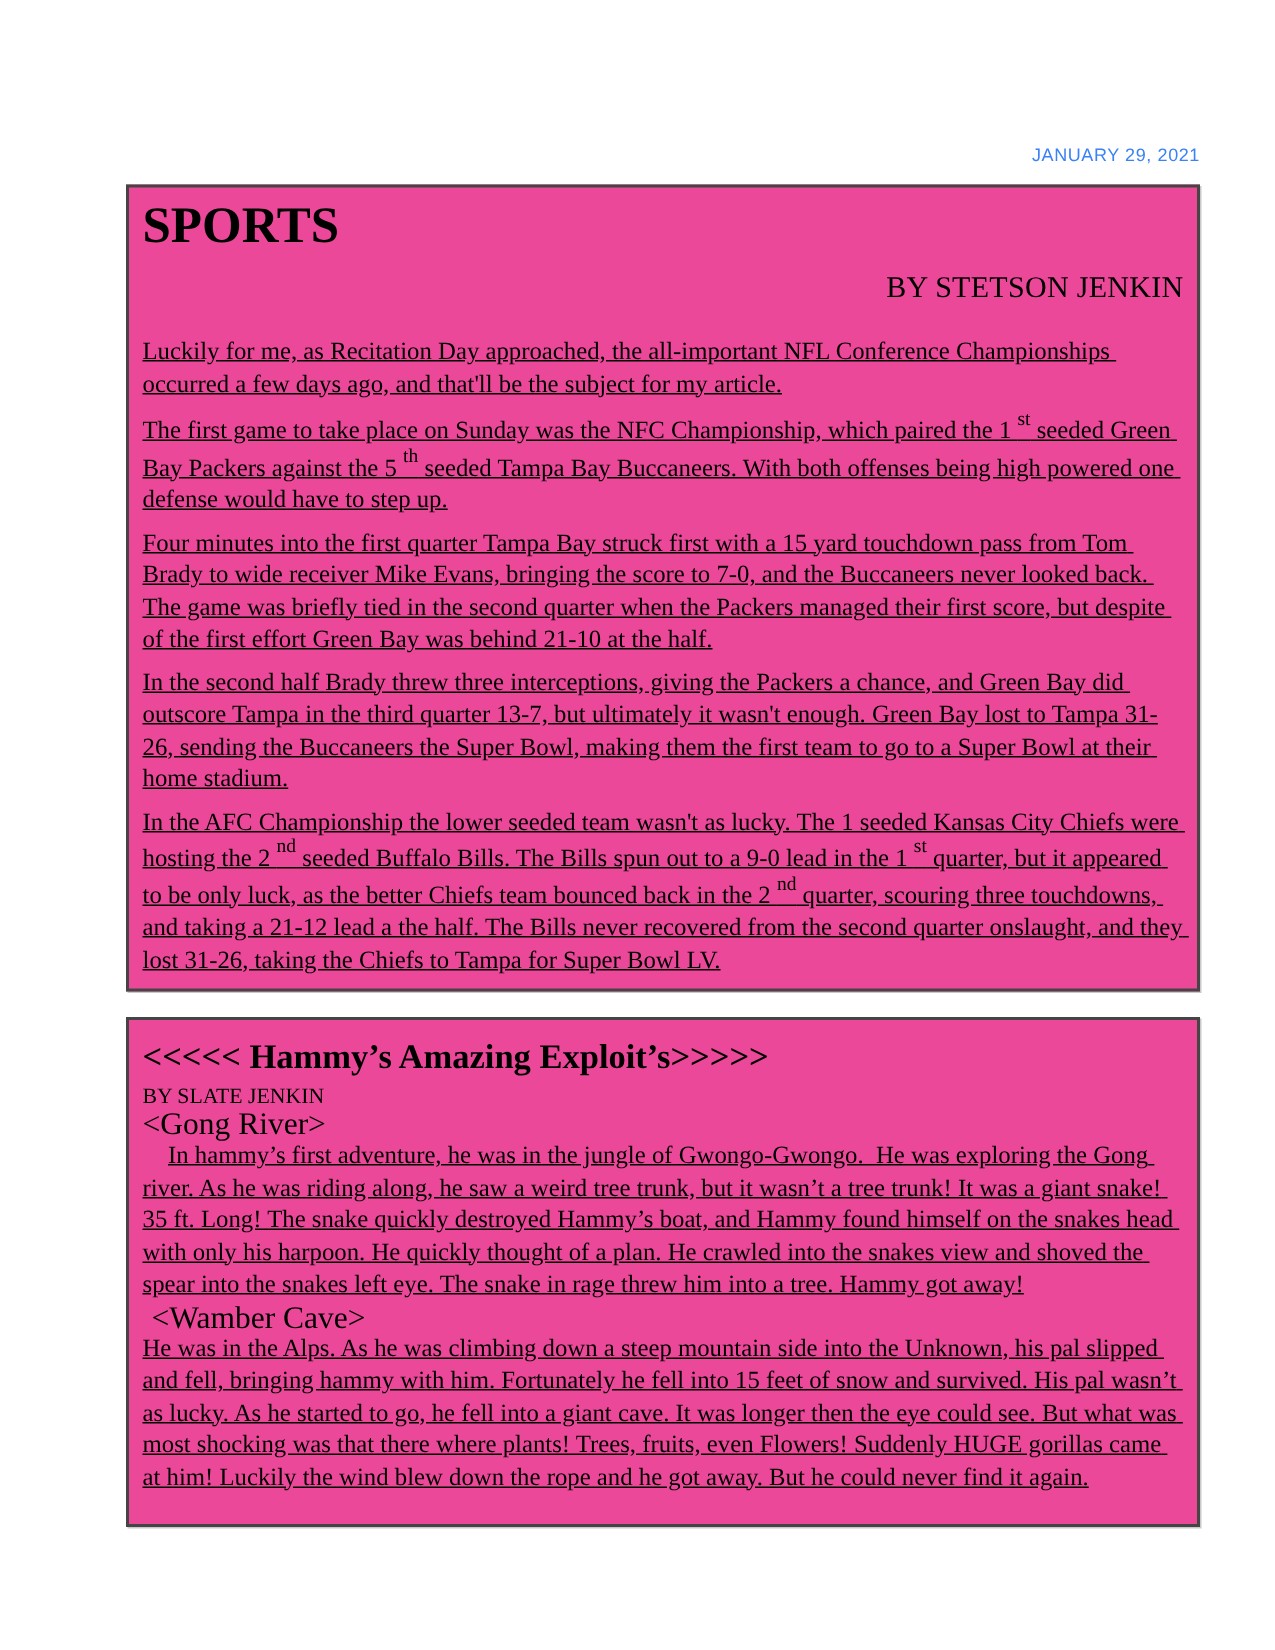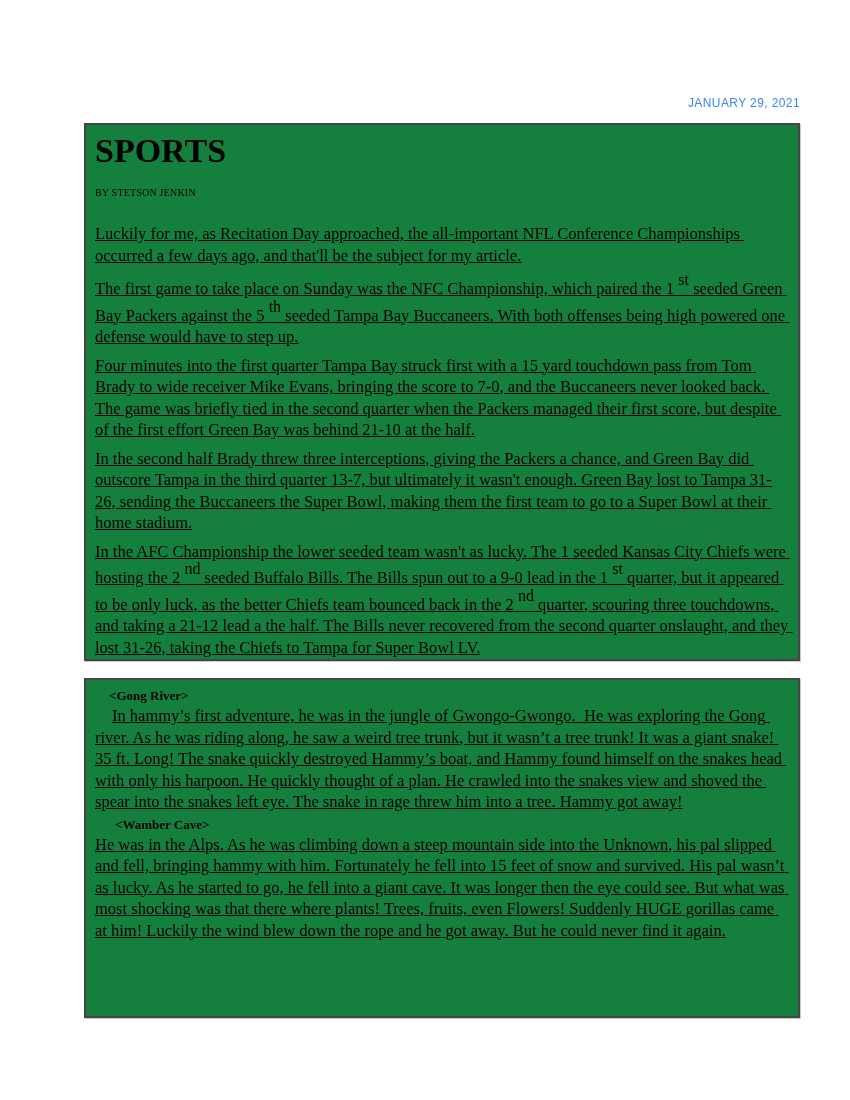--- a/index.html
+++ b/index.html
@@ -26,48 +26,49 @@
     color: #3b82f6;
     margin-top: 44px;
   }
   .box {
     position: absolute;
     left: 84px;
     width: 716px;
     box-sizing: border-box;
     border: 2px solid #454545;
     box-shadow: 1px 1px 0 #c9c9c9;
-    background: #15803d;
+    background: #ec4899;
     padding: 6px 9px;
     overflow: hidden;
   }
   .sports-box { top: 123px; height: 538px; }
   .hammy-box  { top: 678px; height: 340px; }
 
   .sports-title {
     font-size: 34px;
     line-height: 40px;
     font-weight: bold;
     margin: 0;
   }
   .byline {
-    font-size: 10px;
+    font-size: 20px;
     line-height: 15px;
     margin: 14px 0 0 0;
     letter-spacing: 0.2px;
+    text-align: right;
   }
   .sports-body { margin-top: 23px; text-decoration: underline; }
   .body p {
     margin: 0 0 7px 0;
     font-size: 16.5px;
     line-height: 21.5px;
     white-space: pre-wrap;
   }
   sup.sup {
-    font-size: 16px;
+    font-size: 13px;
     vertical-align: 9px;
     line-height: 0.9;
   }
 
   .hammy-title {
     font-size: 23px;
     line-height: 30px;
     font-weight: bold;
     margin: 4px 0 0 0;
   }
@@ -75,24 +76,23 @@
     font-size: 14.5px;
     line-height: 17px;
     margin: 3px 0 0 0;
   }
   .hammy-intro {
     font-size: 16.5px;
     line-height: 21px;
     padding-left: 5px;
   }
   .section-heading {
-    font-size: 13px;
-    font-weight: bold;
+    font-size: 21px;
+    font-weight: normal;
     line-height: 19px;
-    margin-left: 14px;
   }
   .hammy-box .body p { margin: 0; text-decoration: underline; }
   .indented { text-indent: 17px; }
   .subsection-wamber { margin-top: 2px; }
   .subsection-wamber .section-heading { padding-left: 6px; }
 </style>
 </head>
 <body>
 
 <div class="page">
@@ -105,20 +105,22 @@
     <div class="body sports-body">
         <p><span>Luckily for me, as Recitation Day approached, the all-important NFL Conference Championships occurred a few days ago, and that'll be the subject for my article.</span></p>
         <p><span>The first game to take place on Sunday was the NFC Championship, which paired the 1 </span><sup class="sup">st</sup><span> seeded Green Bay Packers against the 5 </span><sup class="sup">th</sup><span> seeded Tampa Bay Buccaneers. With both offenses being high powered one defense would have to step up.</span></p>
         <p><span>Four minutes into the first quarter Tampa Bay struck first with a 15 yard touchdown pass from Tom Brady to wide receiver Mike Evans, bringing the score to 7-0, and the Buccaneers never looked back. The game was briefly tied in the second quarter when the Packers managed their first score, but despite of the first effort Green Bay was behind 21-10 at the half.</span></p>
         <p><span>In the second half Brady threw three interceptions, giving the Packers a chance, and Green Bay did outscore Tampa in the third quarter 13-7, but ultimately it wasn't enough. Green Bay lost to Tampa 31-26, sending the Buccaneers the Super Bowl, making them the first team to go to a Super Bowl at their home stadium.</span></p>
         <p><span>In the AFC Championship the lower seeded team wasn't as lucky. The 1 seeded Kansas City Chiefs were hosting the 2 </span><sup class="sup">nd</sup><span> seeded Buffalo Bills. The Bills spun out to a 9-0 lead in the 1 </span><sup class="sup">st</sup><span> quarter, but it appeared to be only luck, as the better Chiefs team bounced back in the 2 </span><sup class="sup">nd</sup><span> quarter, scouring three touchdowns, and taking a 21-12 lead a the half. The Bills never recovered from the second quarter onslaught, and they lost 31-26, taking the Chiefs to Tampa for Super Bowl LV.</span></p>
       </div>
   </section>
 
   <section class="box hammy-box">
+    <h2 class="hammy-title">&lt;&lt;&lt;&lt;&lt; Hammy’s Amazing Exploit’s&gt;&gt;&gt;&gt;&gt;</h2>
+    <div class="hammy-byline">BY SLATE JENKIN</div>
 
     <div class="subsection subsection-gong">
       <div class="section-heading">&lt;Gong River&gt;</div>
       <div class="body">
           <p class="indented"><span>In hammy’s first adventure, he was in the jungle of Gwongo-Gwongo.  He was exploring the Gong river. As he was riding along, he saw a weird tree trunk, but it wasn’t a tree trunk! It was a giant snake! 35 ft. Long! The snake quickly destroyed Hammy’s boat, and Hammy found himself on the snakes head with only his harpoon. He quickly thought of a plan. He crawled into the snakes view and shoved the spear into the snakes left eye. The snake in rage threw him into a tree. Hammy got away!</span></p>
         </div>
     </div>
 
     <div class="subsection subsection-wamber">
       <div class="section-heading">&lt;Wamber Cave&gt;</div>

